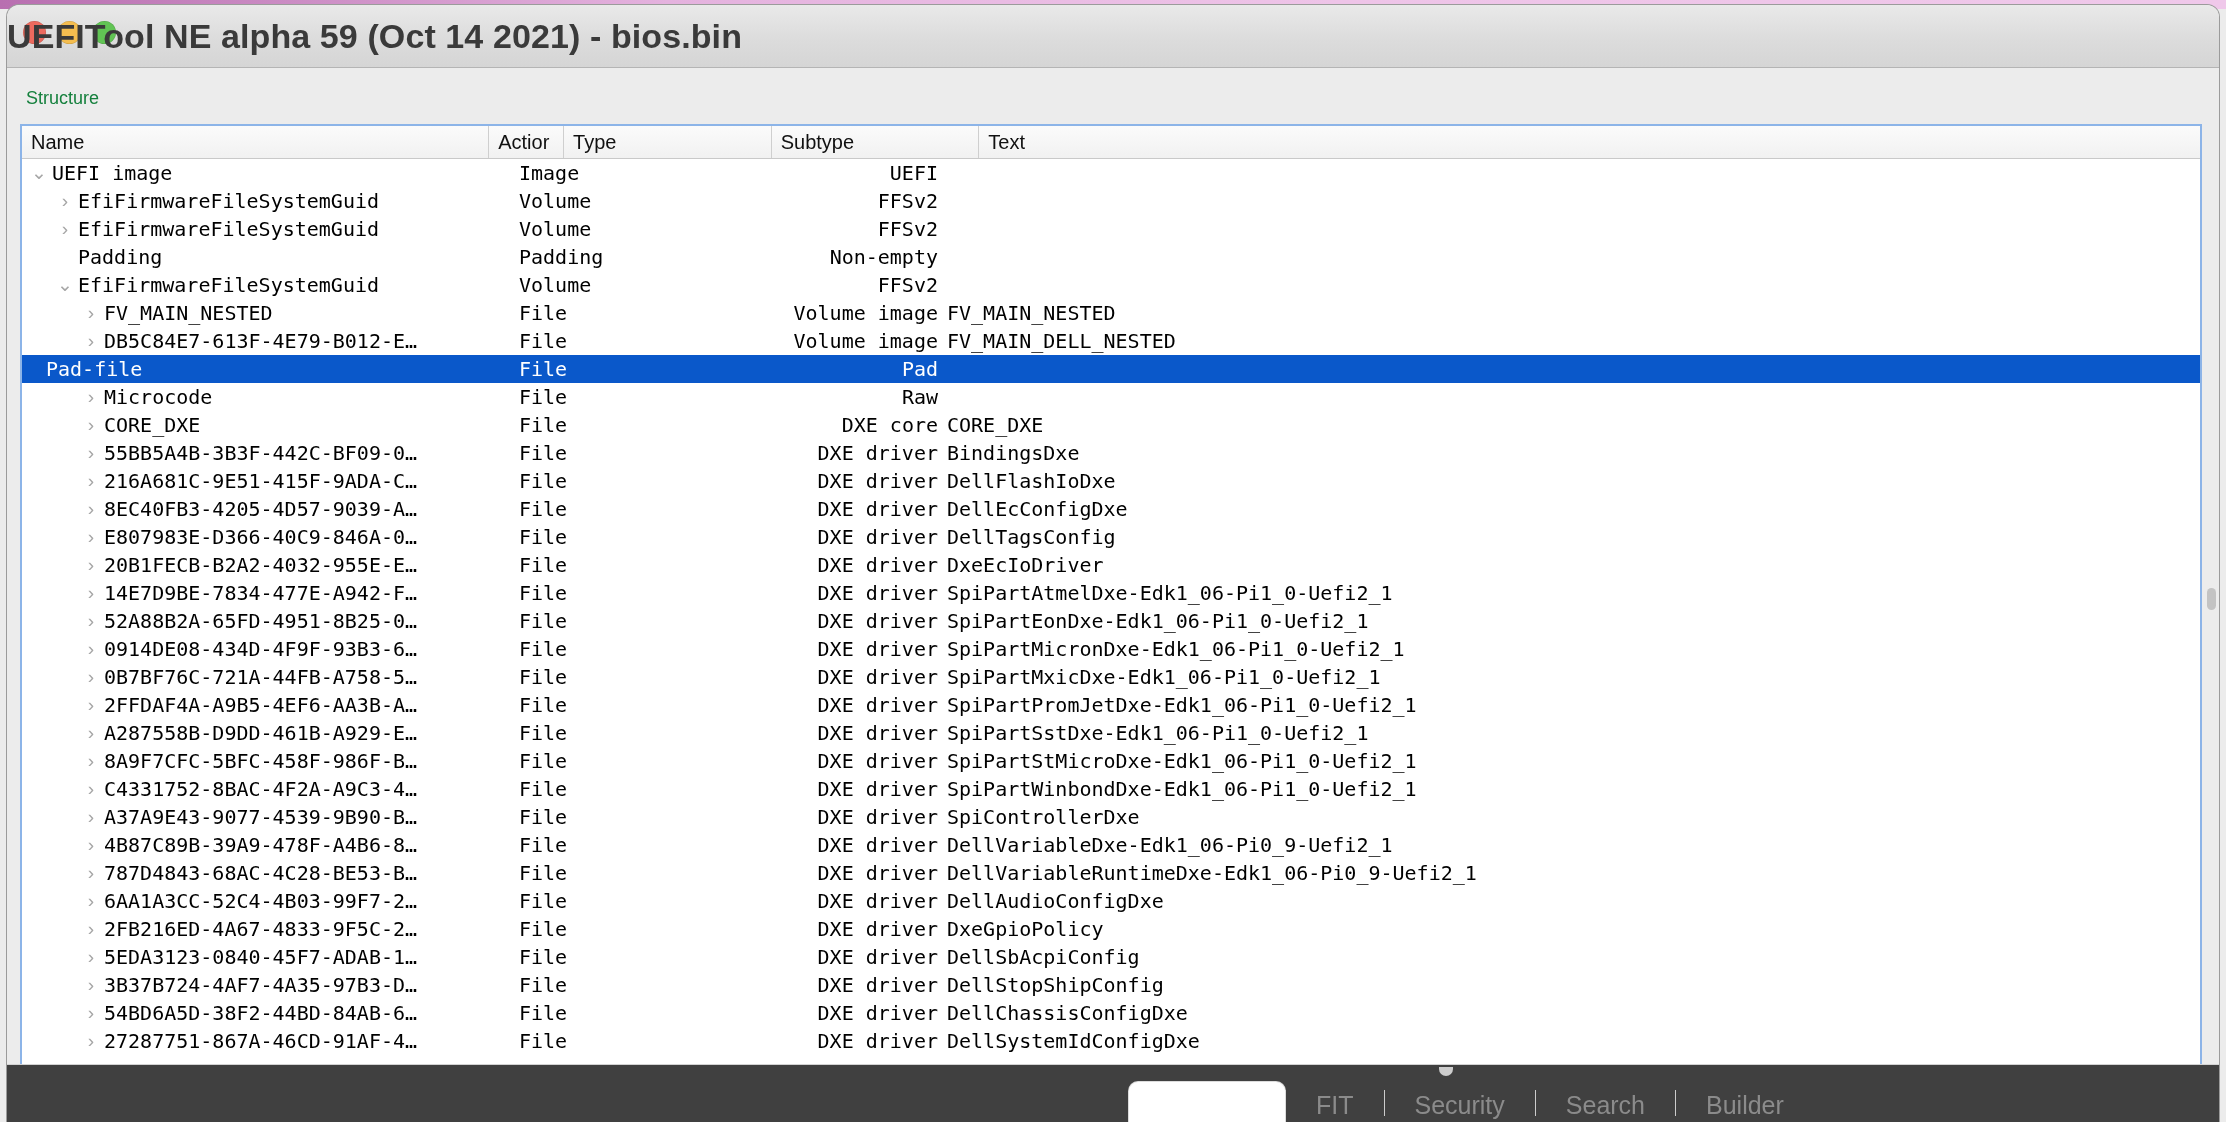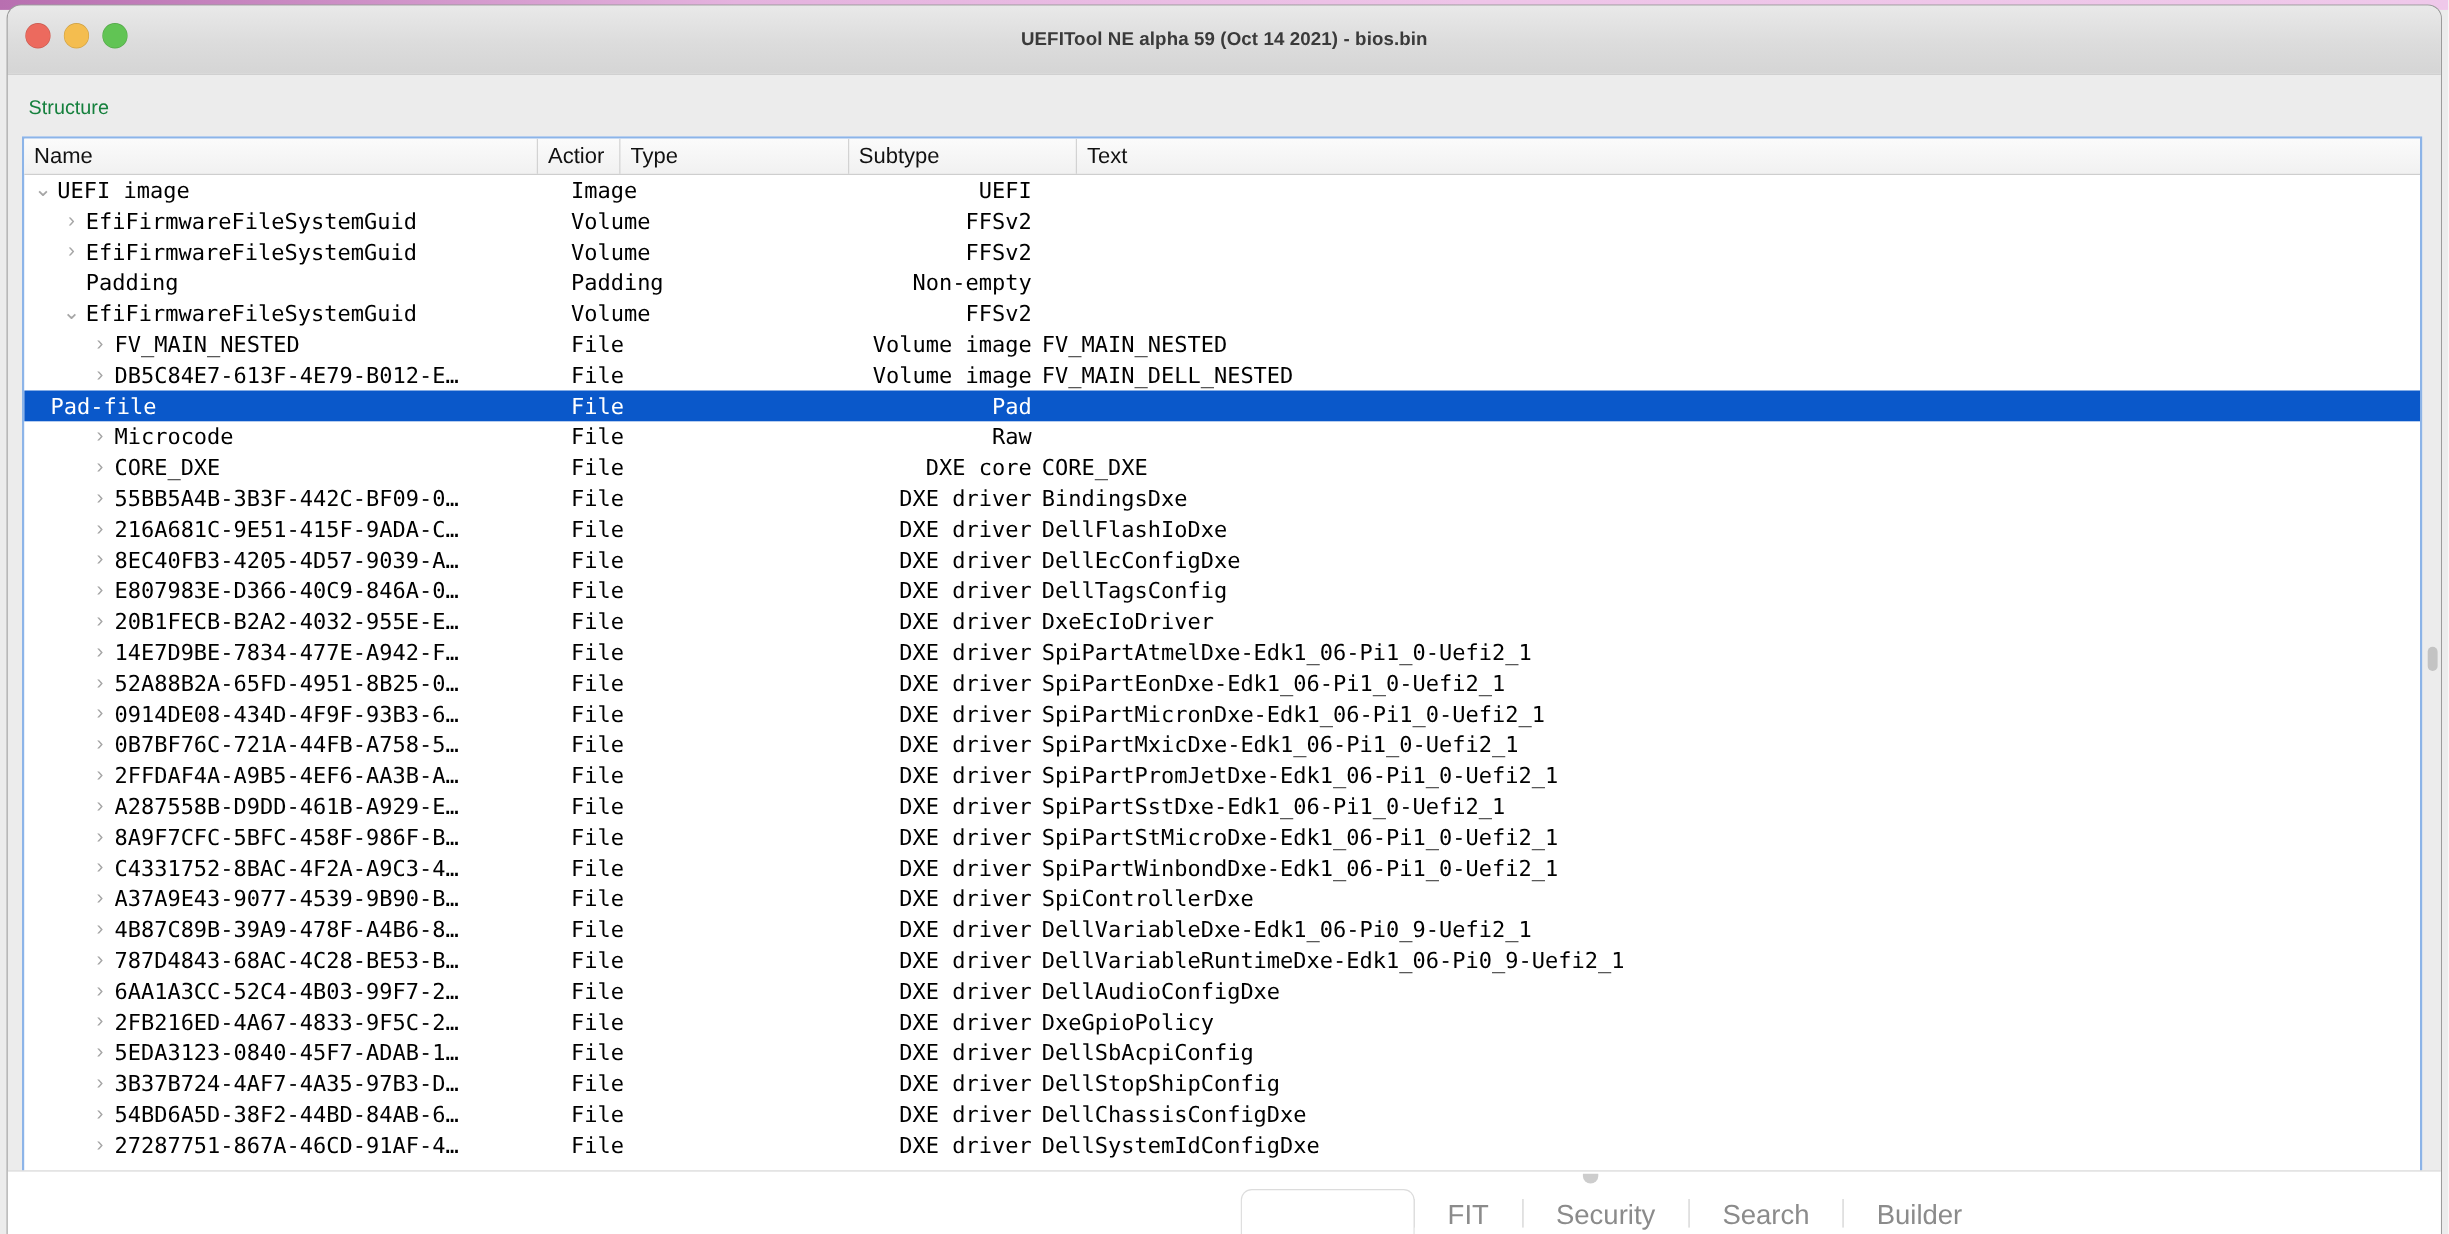--- a/index.html
+++ b/index.html
@@ -62,22 +62,21 @@
   }
   .dot.red    { background: #ec6a5e; box-shadow: inset 0 0 0 0.5px rgba(0,0,0,.16); }
   .dot.yellow { background: #f4bd4f; box-shadow: inset 0 0 0 0.5px rgba(0,0,0,.16); }
   .dot.green  { background: #61c454; box-shadow: inset 0 0 0 0.5px rgba(0,0,0,.16); }
 
   .title-text {
     position: absolute;
     left: 0; right: 0; top: 0;
     height: 44px;
     line-height: 62px;
-    text-align: center;
-    font-size: 17px;
+    font-size: 34px;
     font-weight: bold;
     color: #3a3a3a;
     letter-spacing: 0.1px;
   }
 
   
   .body-area {
     position: relative;
     height: 1055px;
     background: #ececec;
@@ -183,21 +182,21 @@
     background: #c3c3c3;
   }
 
   
   .tabbar {
     position: absolute;
     left: 0;
     bottom: 0;
     width: 2212px;
     height: 58px;
-    background: #ffffff;
+    background: #404040;
     border-top: 1px solid #d3d3d3;
   }
   .tab-grip {
     position: absolute;
     left: 1432px;
     top: 2px;
     width: 14px;
     height: 9px;
     background: #cdcdcd;
     border-radius: 0 0 7px 7px;

